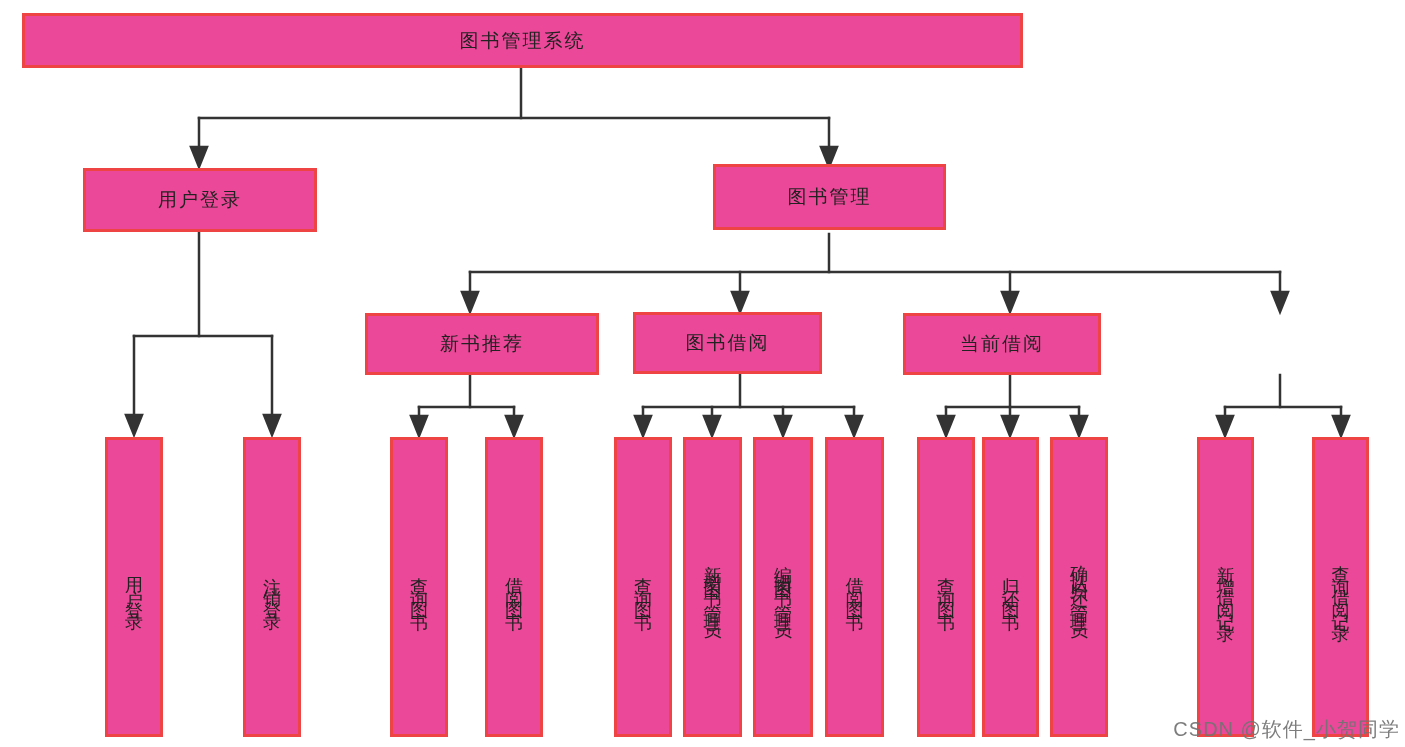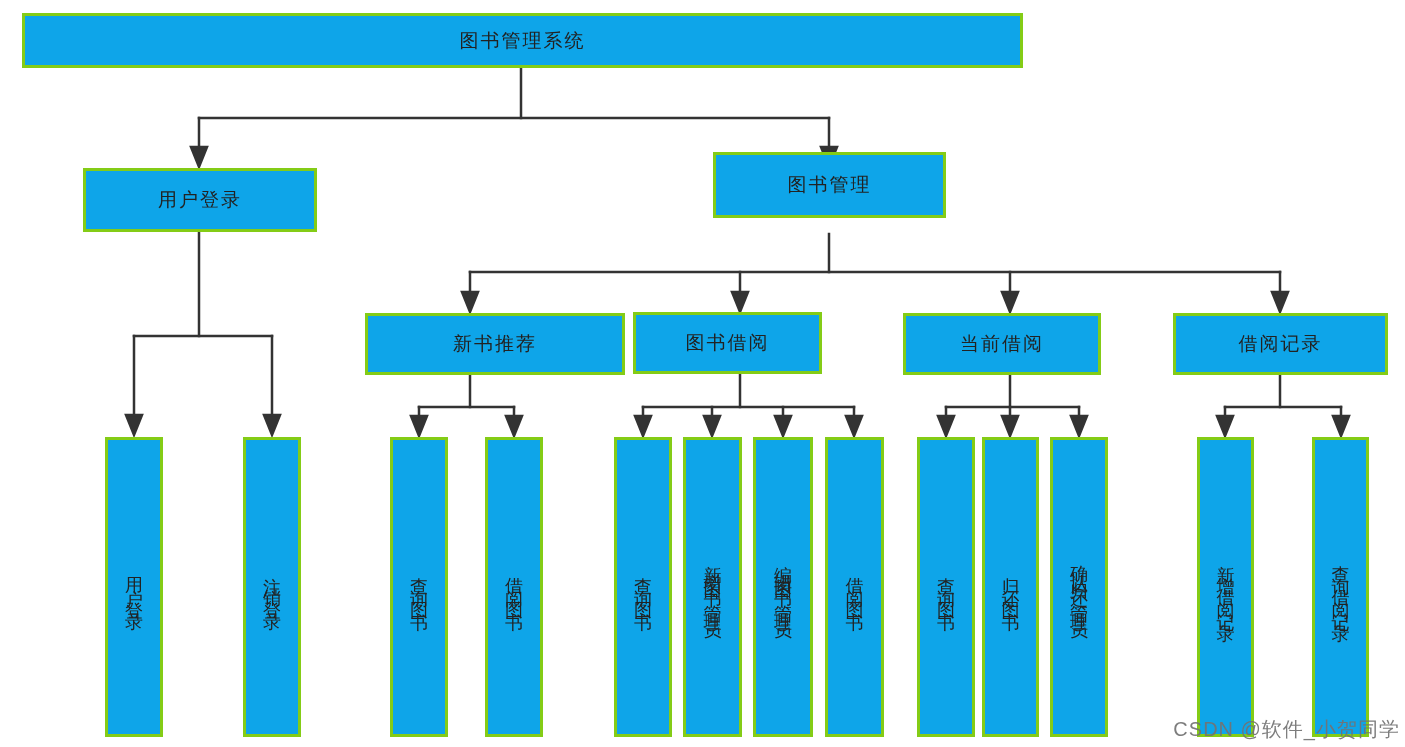--- a/index.html
+++ b/index.html
@@ -1,30 +1,30 @@
 <!DOCTYPE html>
 <html><head>
 <meta charset="utf-8">
 <style>
   html,body{margin:0;padding:0;background:#ffffff;}
   .stage{position:relative;width:1405px;height:747px;background:#ffffff;overflow:hidden;
          font-family:"Liberation Sans","DejaVu Sans",sans-serif;color:#222222;}
   svg.wires{position:absolute;left:0;top:0;z-index:1;}
-  .box{position:absolute;box-sizing:border-box;background:#0ea5e9;border:3px solid #84cc16;
+  .box{position:absolute;box-sizing:border-box;background:#ec4899;border:3px solid #ef4444;
        display:flex;align-items:center;justify-content:center;z-index:2;}
   .h-box{font-size:19px;letter-spacing:2px;}
   .v-box span{writing-mode:vertical-rl;text-orientation:mixed;font-size:18px;
               letter-spacing:12px;line-height:1;}
   .v-box span.tight{letter-spacing:8px;}
   
   #root {left:22px;  top:13px;  width:1001px;height:55px;}
   #l2-0 {left:83px;  top:168px; width:234px; height:64px;}
-  #l2-1 {left:713px; top:152px; width:233px; height:66px;}
+  #l2-1 {left:713px; top:164px; width:233px; height:66px;}
   
-  #l3-0 {left:365px; top:313px; width:260px; height:62px;}
+  #l3-0 {left:365px; top:313px; width:234px; height:62px;}
   #l3-1 {left:633px; top:312px; width:189px; height:62px;}
   #l3-2 {left:903px; top:313px; width:198px; height:62px;}
   #l3-3 {left:1173px;top:313px; width:215px; height:62px;}
   
   .leaf {top:437px;height:300px;width:58px;}
   #u0{left:105px;} #u1{left:243px;}
   #n0{left:390px;} #n1{left:485px;}
   #b0{left:614px;} #b1{left:683px;width:59px;} #b2{left:753px;width:60px;} #b3{left:825px;width:59px;}
   #c0{left:917px;} #c1{left:982px;width:57px;} #c2{left:1050px;}
   #r0{left:1197px;width:57px;} #r1{left:1312px;width:57px;}
@@ -101,21 +101,20 @@
   </svg>
 
   <div class="box h-box" id="root">图书管理系统</div>
 
   <div class="box h-box" id="l2-0">用户登录</div>
   <div class="box h-box" id="l2-1">图书管理</div>
 
   <div class="box h-box" id="l3-0">新书推荐</div>
   <div class="box h-box" id="l3-1">图书借阅</div>
   <div class="box h-box" id="l3-2">当前借阅</div>
-  <div class="box h-box" id="l3-3">借阅记录</div>
 
   <div class="box v-box leaf" id="u0">
     <span>用户登录</span>
   </div>
   <div class="box v-box leaf" id="u1">
     <span>注销登录</span>
   </div>
 
   <div class="box v-box leaf" id="n0">
     <span>查询图书</span>

